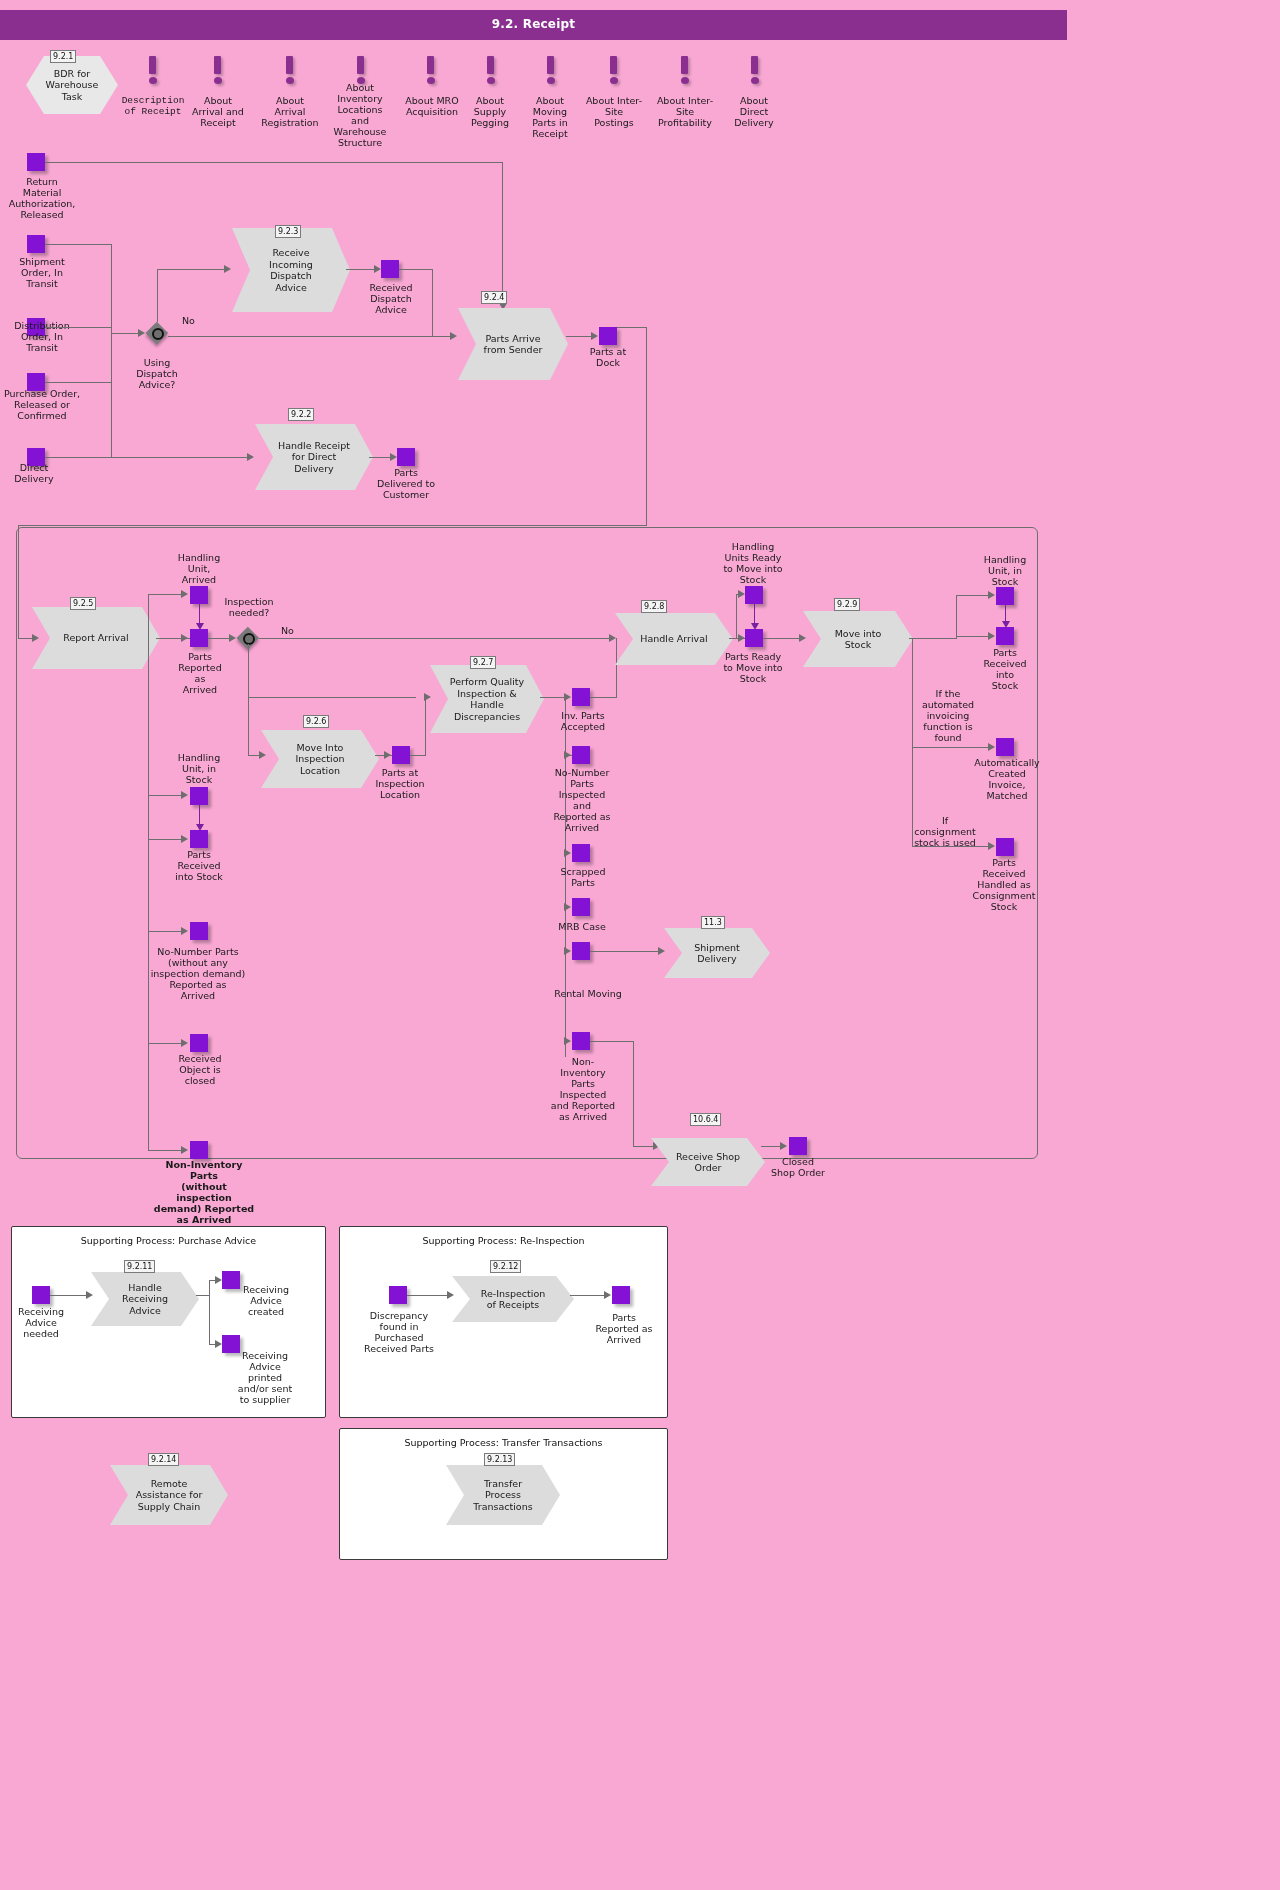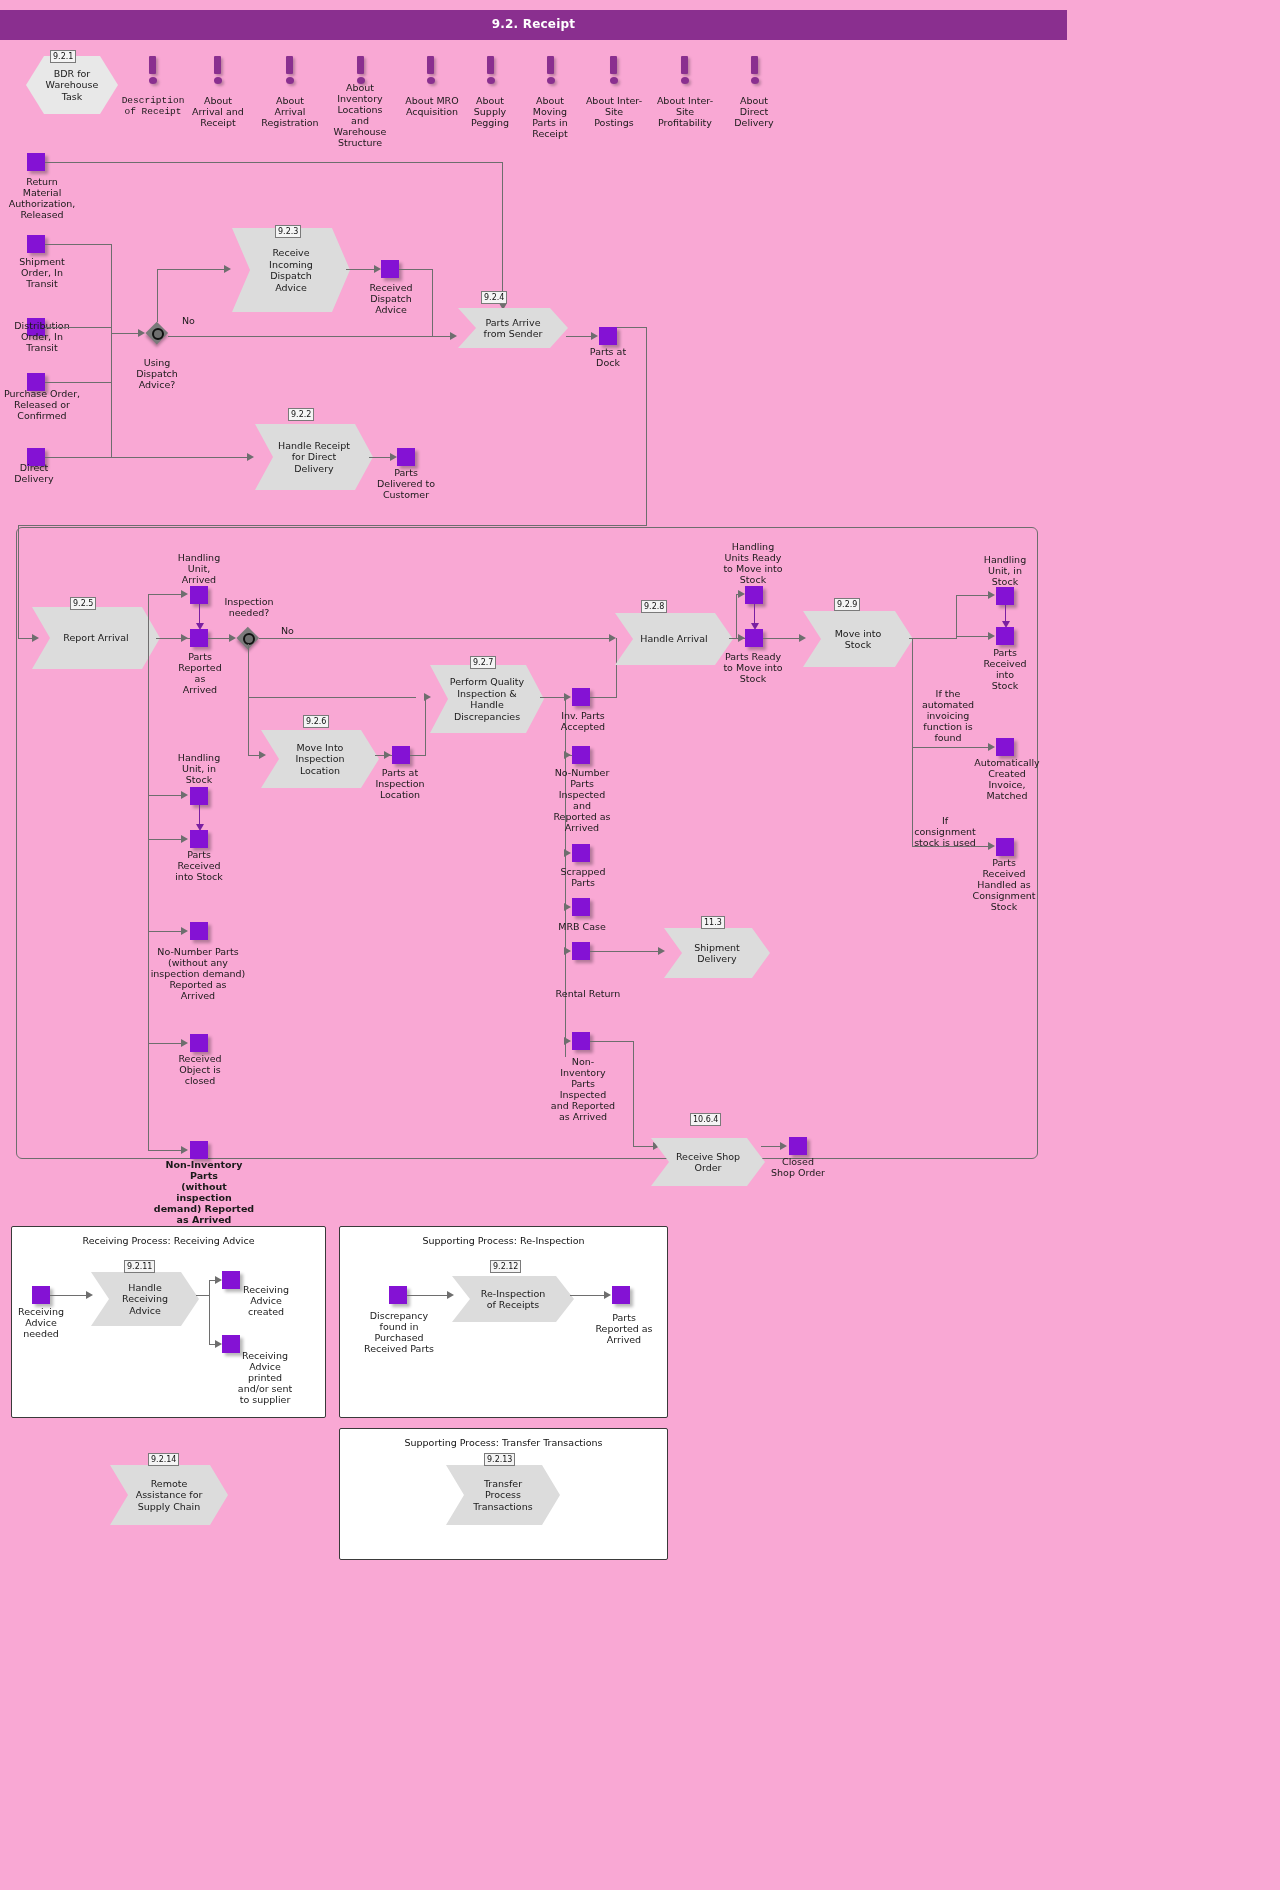--- a/index.html
+++ b/index.html
@@ -222,21 +222,21 @@
   <div class="lbl" style="left:357px;top:282px;width:68px;">Received
 Dispatch
 Advice</div>
 
   <div class="ln lh" style="left:399px;top:269px;width:34px;"></div>
   <div class="ln lv" style="left:432px;top:269px;height:67px;"></div>
 
   <div class="ln lh" style="left:168px;top:336px;width:285px;"></div>
   <div class="arr arr-r" style="left:450px;top:332px;"></div>
 
-  <div class="proc" style="left:458px;top:308px;width:110px;height:40px;">
+  <div class="proc" style="left:458px;top:308px;width:110px;height:72px;">
     <div class="ptxt">Parts Arrive
 from Sender</div>
   </div>
   <div class="pnum" style="left:481px;top:291px;">9.2.4</div>
 
   <div class="ln lh" style="left:566px;top:336px;width:26px;"></div>
   <div class="arr arr-r" style="left:591px;top:332px;"></div>
   <div class="ev" style="left:599px;top:327px;"></div>
   <div class="lbl" style="left:576px;top:346px;width:64px;">Parts at
 Dock</div>
@@ -365,21 +365,21 @@
   <div class="ev" style="left:572px;top:844px;"></div>
   <div class="lbl" style="left:550px;top:866px;width:66px;">Scrapped
 Parts</div>
 
   <div class="arr arr-r" style="left:564px;top:903px;"></div>
   <div class="ev" style="left:572px;top:898px;"></div>
   <div class="lbl" style="left:549px;top:921px;width:66px;">MRB Case</div>
 
   <div class="arr arr-r" style="left:564px;top:947px;"></div>
   <div class="ev" style="left:572px;top:942px;"></div>
-  <div class="lbl" style="left:548px;top:988px;width:80px;">Rental Return</div>
+  <div class="lbl" style="left:548px;top:988px;width:80px;">Rental Moving</div>
   <div class="ln lh" style="left:590px;top:951px;width:73px;"></div>
   <div class="arr arr-r" style="left:658px;top:947px;"></div>
 
   <div class="proc" style="left:664px;top:928px;width:106px;height:50px;">
     <div class="ptxt">Shipment
 Delivery</div>
   </div>
   <div class="pnum" style="left:701px;top:916px;">11.3</div>
 
   <div class="arr arr-r" style="left:564px;top:1037px;"></div>
@@ -521,21 +521,21 @@
 consignment
 stock is used</div>
   <div class="ev" style="left:996px;top:838px;"></div>
   <div class="lbl" style="left:963px;top:857px;width:82px;">Parts
 Received
 Handled as
 Consignment
 Stock</div>
 
   <div class="sp" style="left:11px;top:1226px;width:313px;height:190px;">
-    <div class="sp-title">Receiving Process: Receiving Advice</div>
+    <div class="sp-title">Supporting Process: Purchase Advice</div>
   </div>
   <div class="ev" style="left:32px;top:1286px;"></div>
   <div class="lbl" style="left:8px;top:1306px;width:66px;">Receiving
 Advice
 needed</div>
   <div class="ln lh" style="left:50px;top:1295px;width:38px;"></div>
   <div class="arr arr-r" style="left:86px;top:1291px;"></div>
 
   <div class="proc" style="left:91px;top:1272px;width:108px;height:54px;">
     <div class="ptxt">Handle

